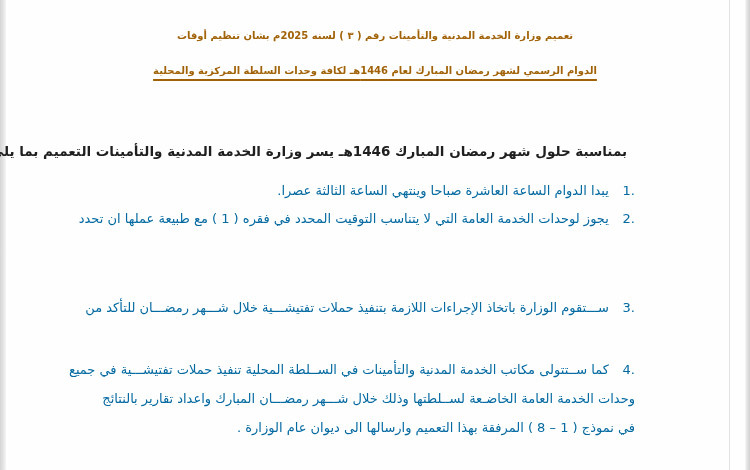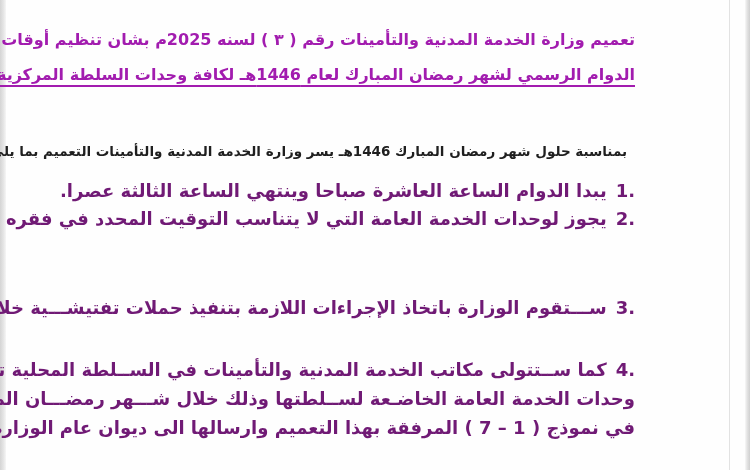--- a/index.html
+++ b/index.html
@@ -30,22 +30,22 @@
   .fold-line {
     position: absolute; left: 729px; top: 0; width: 1px; height: 470px;
     background: #e2e2e2;
   }
   .title {
     position: absolute;
     right: 115px;
     width: 520px;
     text-align: center;
     font-weight: bold;
-    font-size: 16px;
-    color: #a21caf;
+    font-size: 10px;
+    color: #a16207;
     white-space: nowrap;
   }
   .title.l1 { top: 30px; }
   .title.l2 {
     top: 65px;
     text-decoration: underline;
     text-decoration-thickness: 1.5px;
     text-underline-offset: 5px;
   }
   .intro {
@@ -54,24 +54,24 @@
     right: 123px;
     font-size: 13.5px;
     font-weight: bold;
     color: #1f1f1f;
     white-space: nowrap;
   }
   .item {
     position: absolute;
     right: 115px;
     width: 600px;
-    font-size: 18px;
-    font-weight: bold;
+    font-size: 13px;
+    font-weight: normal;
     line-height: 29px;
-    color: #701a75;
+    color: #0369a1;
   }
   .item .num {
     display: inline-block;
     width: 22px;
     text-align: right;
     direction: ltr;
   }
   .item .line { white-space: nowrap; display: block; }
   .item.i1 { top: 176px; }
   .item.i2 { top: 204px; }
@@ -111,15 +111,15 @@
       <span>ســـتقوم الوزارة باتخاذ الإجراءات اللازمة بتنفيذ حملات تفتيشـــية خلال شـــهر رمضـــان للتأكد من</span>
     </span>
   </div>
 
   <div class="item i4">
     <span class="line">
       <span class="num">4.</span>
       <span>كما ســتتولى مكاتب الخدمة المدنية والتأمينات في الســلطة المحلية تنفيذ حملات تفتيشـــية في جميع</span>
     </span>
     <span class="line">وحدات الخدمة العامة الخاضـعة لســلطتها وذلك خلال شـــهر رمضـــان المبارك واعداد تقارير بالنتائج</span>
-    <span class="line">في نموذج ( 1 – 7 ) المرفقة بهذا التعميم وارسالها الى ديوان عام الوزارة .</span>
+    <span class="line">في نموذج ( 1 – 8 ) المرفقة بهذا التعميم وارسالها الى ديوان عام الوزارة .</span>
   </div>
 </div>
 
 </body></html>

